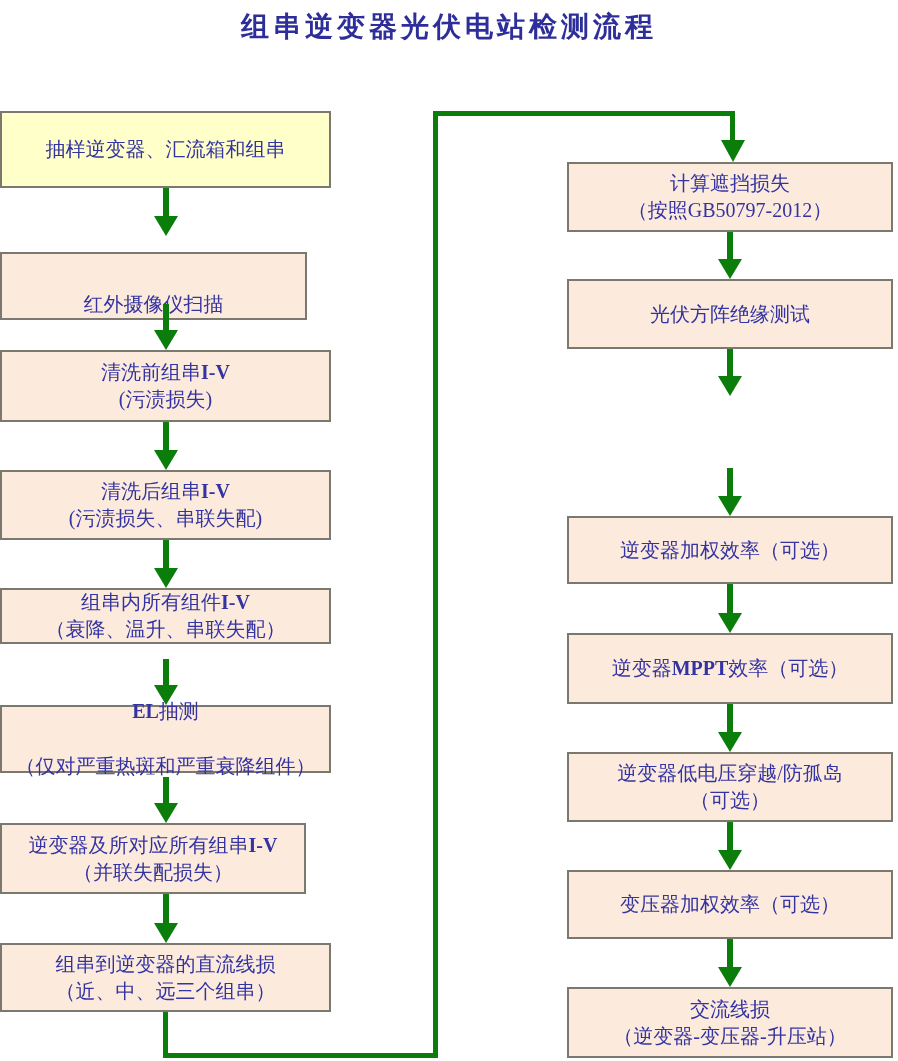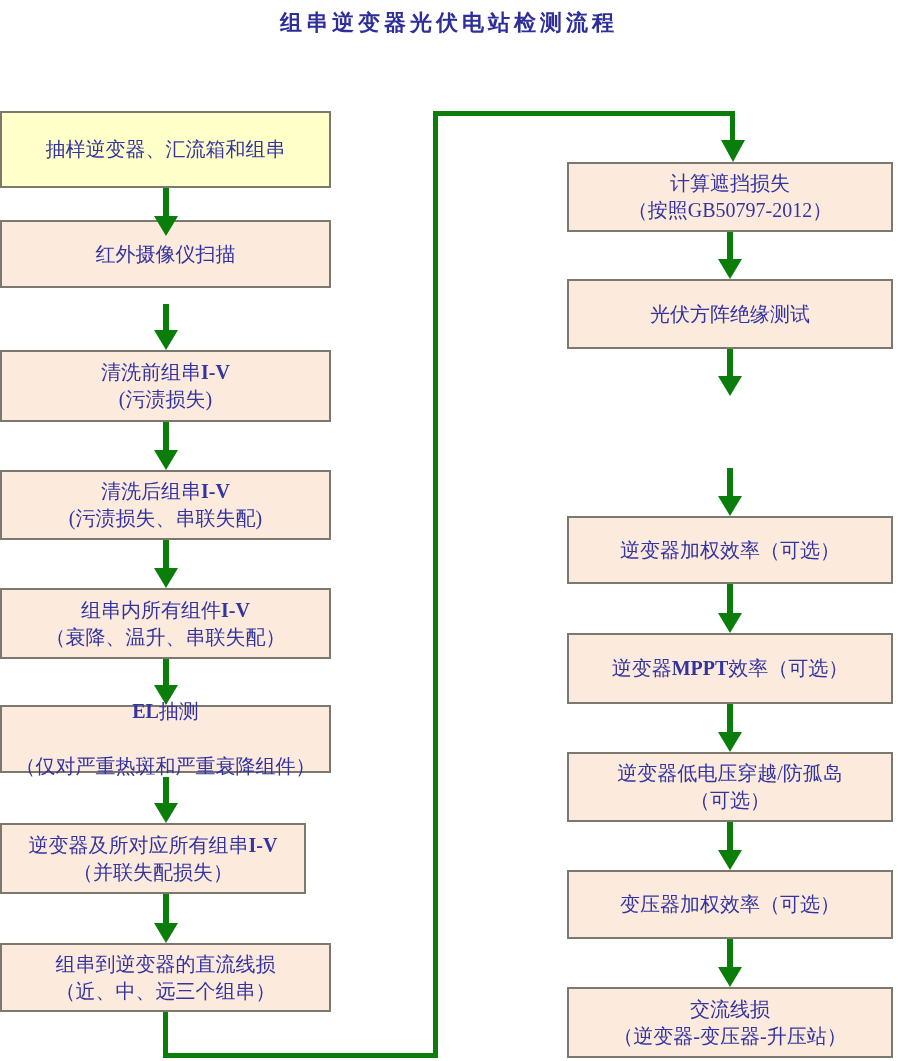--- a/index.html
+++ b/index.html
@@ -16,21 +16,21 @@
     width:898px;height:1061px;
     background:#ffffff;
     font-family:"Liberation Serif","DejaVu Serif",serif;
     overflow:hidden;
   }
   .title{
     position:absolute;
     top:8px;left:0;width:100%;
     margin:0;
     text-align:center;
-    font-size:22px;
+    font-size:28px;
     font-weight:bold;
     letter-spacing:4px;
     color:var(--title-blue);
   }
   .box{
     position:absolute;
     box-sizing:border-box;
     border:2px solid var(--border);
     background:var(--peach);
     color:var(--text-blue);
@@ -75,21 +75,21 @@
 
   <div class="seg" style="left:163px;top:1012px;width:5px;height:44px"></div>
   <div class="seg" style="left:163px;top:1053px;width:275px;height:5px"></div>
   <div class="seg" style="left:433px;top:111px;width:5px;height:947px"></div>
   <div class="seg" style="left:433px;top:111px;width:302px;height:5px"></div>
   <div class="seg" style="left:730px;top:111px;width:5px;height:31px"></div>
   <div class="chead" style="left:721px;top:140px"></div>
 <div class="box yellow" style="left: 0px; top: 111px; width: 331px; height: 77px;">
       <div class="line"><span>抽样逆变器、汇流箱和组串</span></div>
     </div>
-    <div class="box" style="left: 0px; top: 220px; width: 331px; height: 68px;">
+    <div class="box" style="left: 0px; top: 252px; width: 307px; height: 68px; justify-content: flex-end;">
       <div class="line"><span>红外摄像仪扫描</span></div>
     </div>
     <div class="arrow" style="left: 153.5px; top: 188px; height: 48px;">
       <div class="stem" style="height: 28px;"></div>
       <div class="head"></div>
     </div>
     <div class="box" style="left: 0px; top: 350px; width: 331px; height: 72px;">
       <div class="line"><span>清洗前组串</span><span class="b">I-V</span></div>
       <div class="line"><span>(污渍损失)</span></div>
     </div>
@@ -98,21 +98,21 @@
       <div class="head"></div>
     </div>
     <div class="box" style="left: 0px; top: 470px; width: 331px; height: 70px;">
       <div class="line"><span>清洗后组串</span><span class="b">I-V</span></div>
       <div class="line"><span>(污渍损失、串联失配)</span></div>
     </div>
     <div class="arrow" style="left: 153.5px; top: 422px; height: 48px;">
       <div class="stem" style="height: 28px;"></div>
       <div class="head"></div>
     </div>
-    <div class="box" style="left: 0px; top: 588px; width: 331px; height: 71px;">
+    <div class="box" style="left: 0px; top: 588px; width: 331px; height: 56px;">
       <div class="line"><span>组串内所有组件</span><span class="b">I-V</span></div>
       <div class="line"><span>（衰降、温升、串联失配）</span></div>
     </div>
     <div class="arrow" style="left: 153.5px; top: 540px; height: 48px;">
       <div class="stem" style="height: 28px;"></div>
       <div class="head"></div>
     </div>
     <div class="box" style="left: 0px; top: 705px; width: 331px; height: 68px; gap: 28px;">
       <div class="line"><span class="b">EL</span><span>抽测</span></div>
       <div class="line"><span>（仅对严重热斑和严重衰降组件）</span></div>

